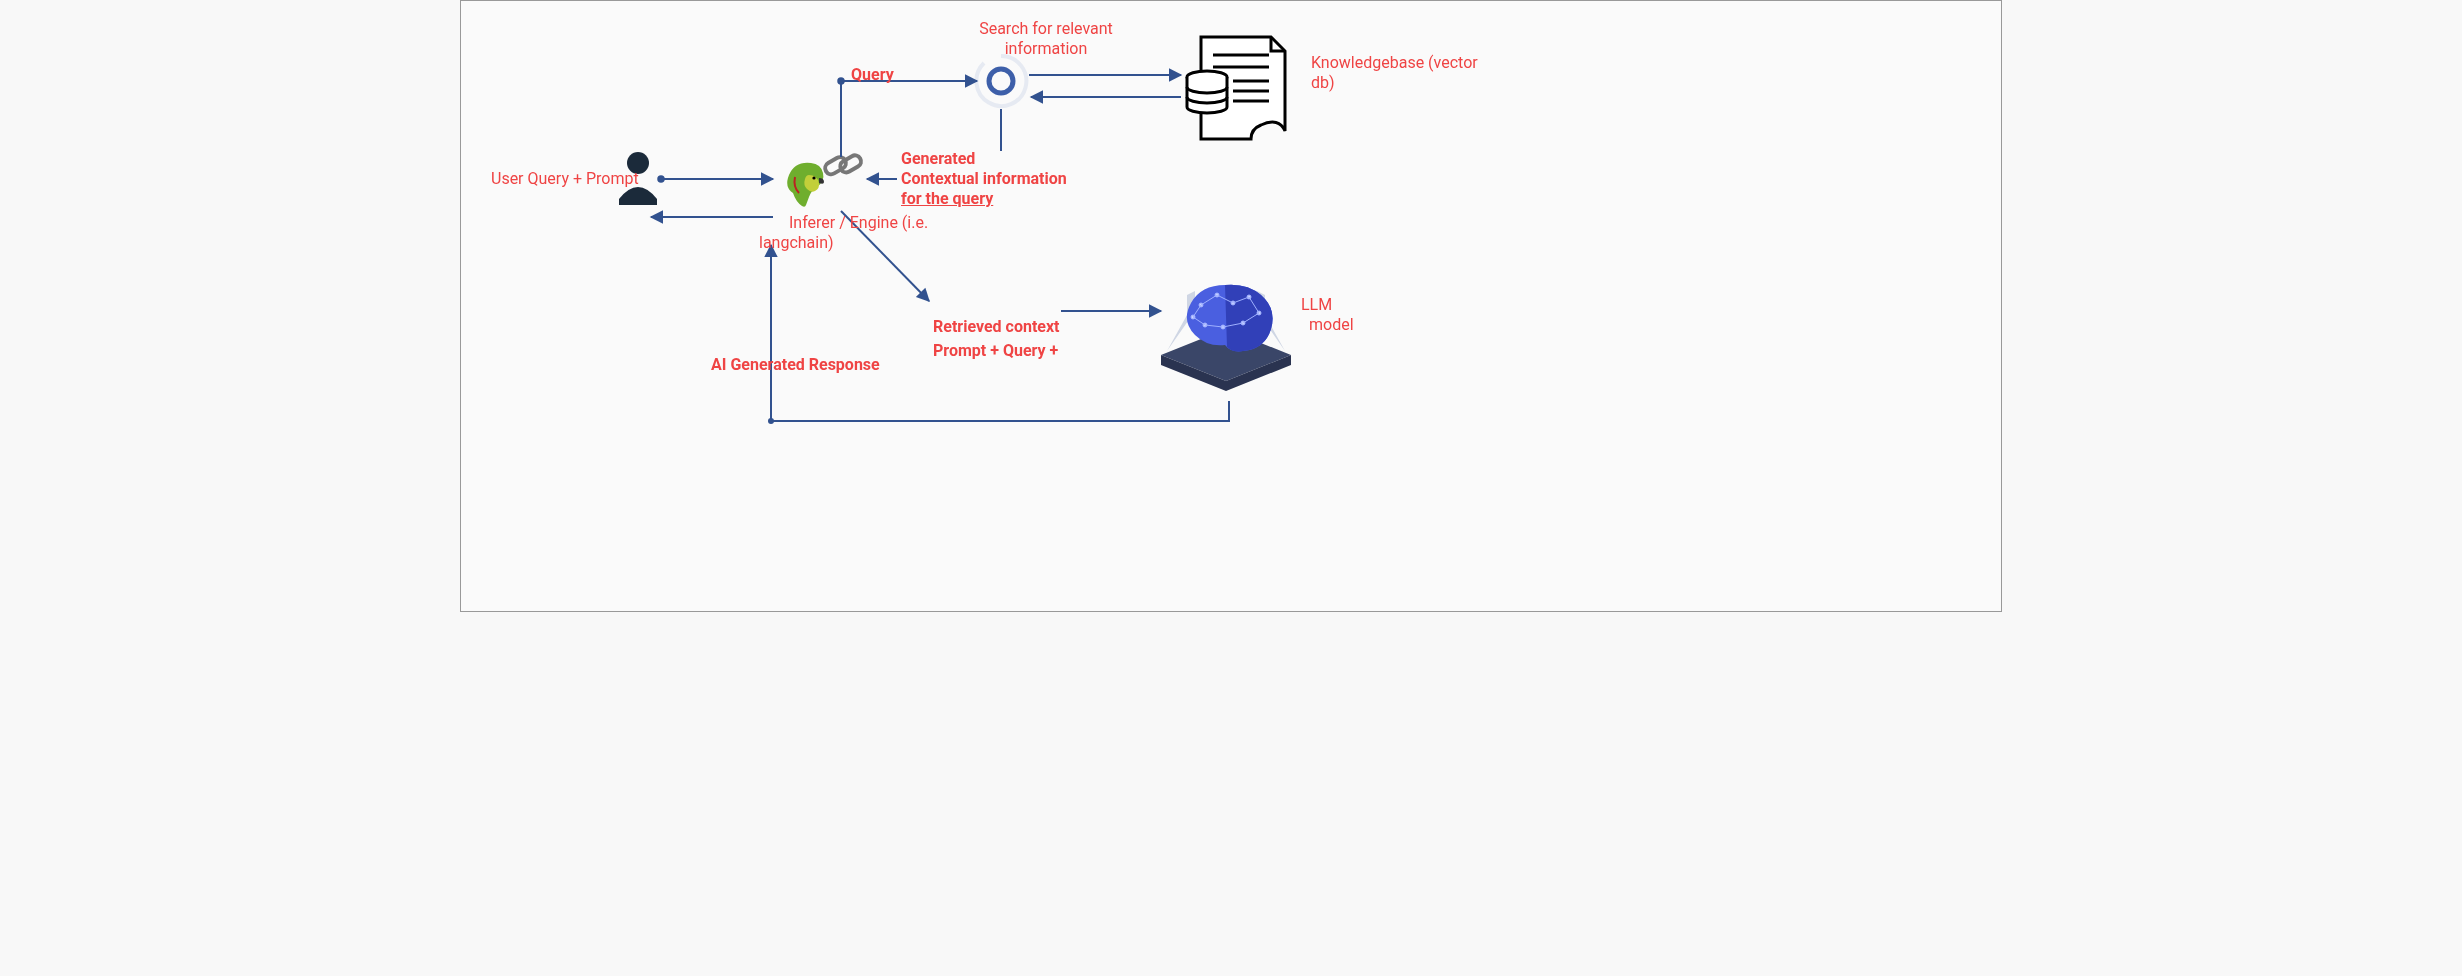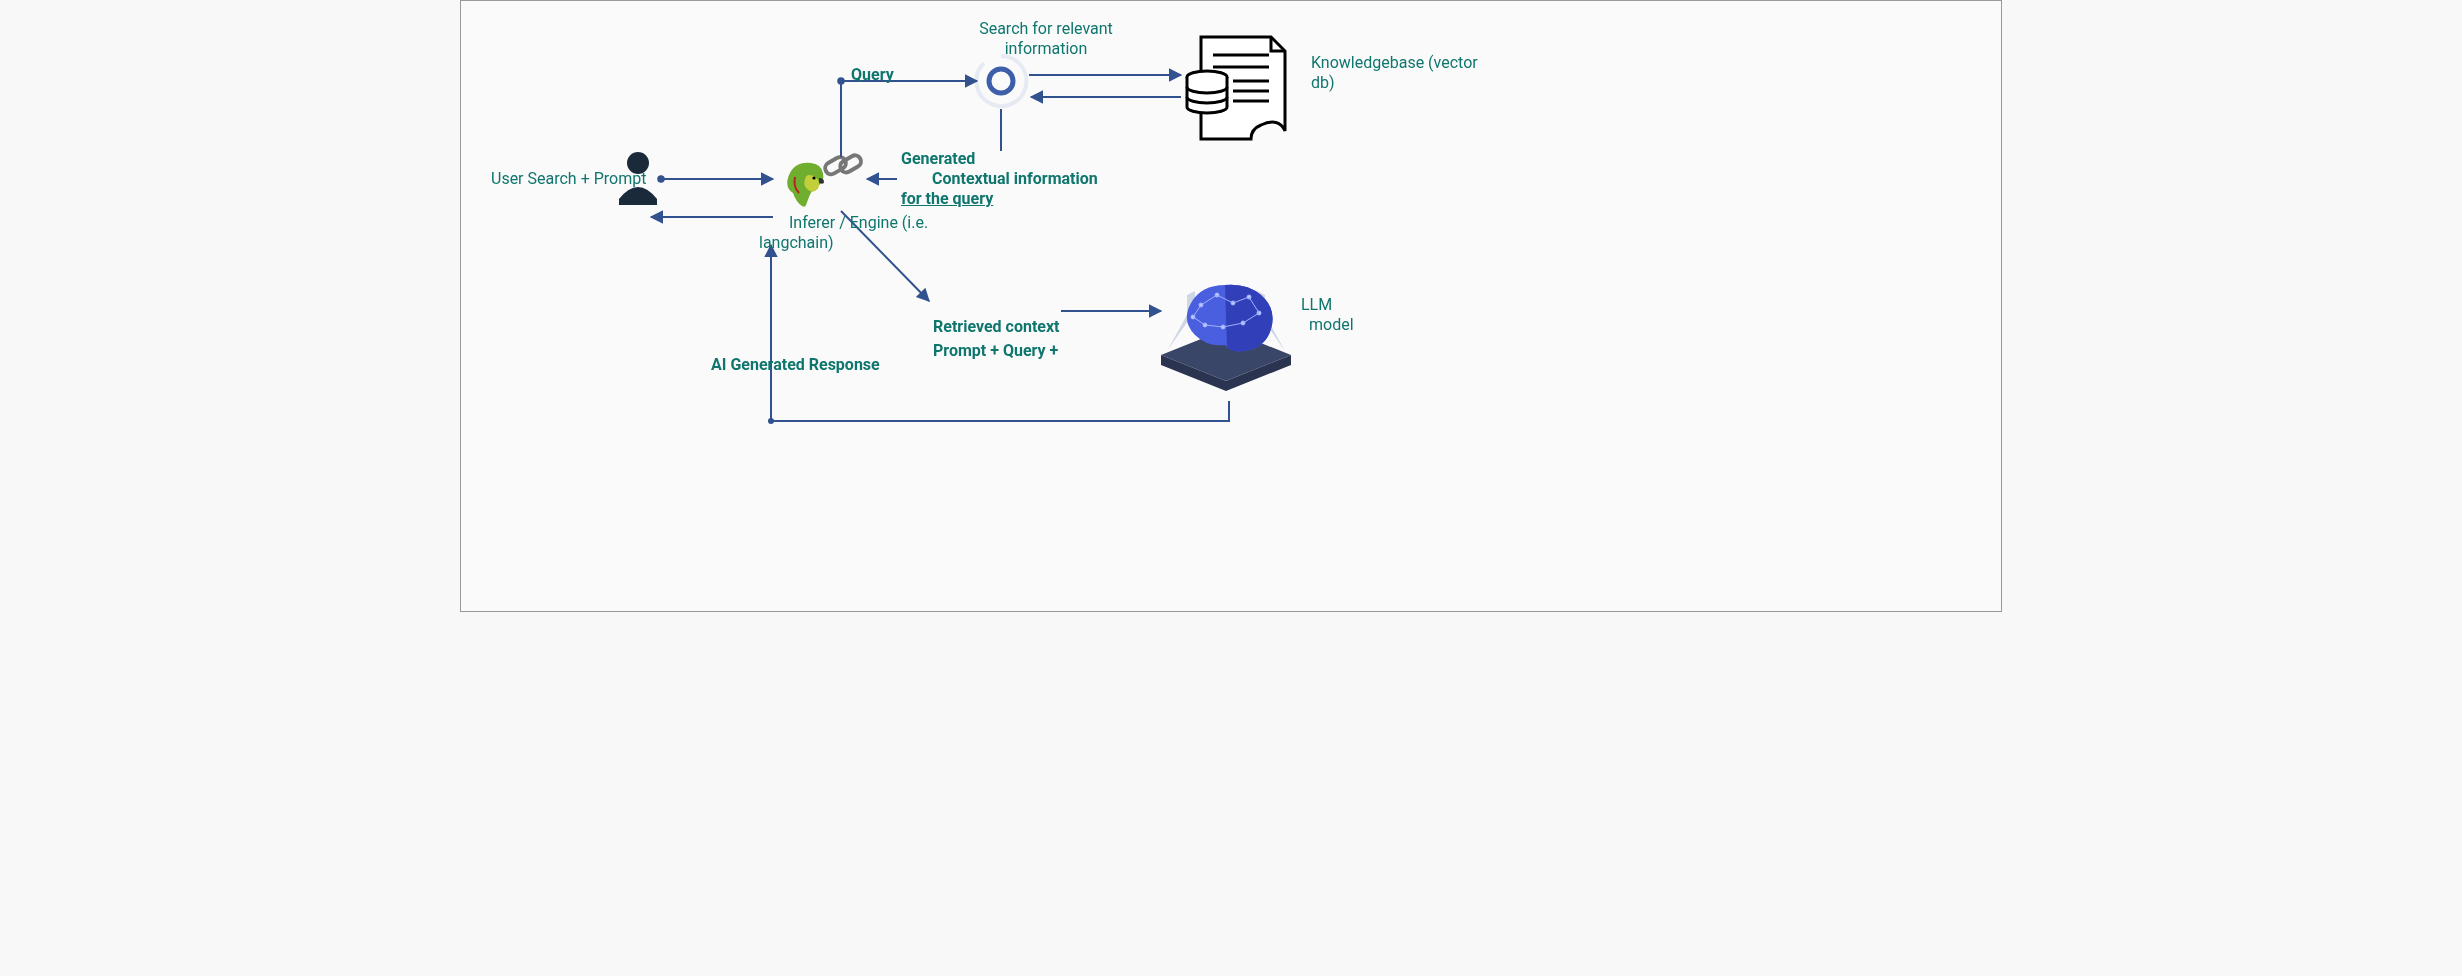--- a/index.html
+++ b/index.html
@@ -1,17 +1,17 @@
 <!DOCTYPE html>
 <html><head>
 <meta charset="utf-8">
 <style>
 html,body{margin:0;padding:0;background:#f8f8f8;font-family:"Segoe UI",Roboto,Helvetica,Arial,sans-serif;}
 .stage{position:relative;width:1540px;height:610px;margin:0 auto;background:#fafafa;border:1px solid #999;overflow:hidden;}
-.label{position:absolute;color:#0f766e;font-size:16px;line-height:1.3;}
+.label{position:absolute;color:#ef4444;font-size:16px;line-height:1.3;}
 .bold{font-weight:700;}
 svg.overlay{position:absolute;inset:0;width:100%;height:100%;pointer-events:none;}
 </style>
 </head>
 <body>
 
 <div class="stage">
 
 <svg class="overlay" viewBox="0 0 1540 610">
   <defs>
@@ -110,32 +110,32 @@
 
     <line x1="380" y1="210" x2="468" y2="300" marker-end="url(#ah)"></line>
 
     <line x1="600" y1="310" x2="700" y2="310" marker-end="url(#ah)"></line>
 
     <path d="M768 400 V420 H310 V244" marker-end="url(#ah)"></path>
     <circle cx="310" cy="420" r="3" fill="#32528f" stroke="none"></circle>
   </g>
 </svg>
 
-<div class="label" style="left:30px;top:168px;">User Search + Prompt</div>
+<div class="label" style="left:30px;top:168px;">User Query + Prompt</div>
 
 <div class="label" style="left:312px;top:212px;margin-left:16px;">Inferer / Engine (i.e.</div>
 <div class="label" style="left:298px;top:232px;text-align:right;">langchain)</div>
 
 <div class="label bold" style="left:390px;top:64px;">Query</div>
 
 <div class="label" style="left:500px;top:18px;text-align:center;width:170px;">Search for relevant</div>
 <div class="label" style="left:500px;top:38px;text-align:center;width:170px;">information</div>
 
 <div class="label bold" style="left:440px;top:148px;">Generated</div>
-<div class="label bold" style="left:440px;top:168px;margin-left:31px;">Contextual information</div>
+<div class="label bold" style="left:440px;top:168px;">Contextual information</div>
 <div class="label bold" style="left:440px;top:188px;text-decoration:underline;">for the query</div>
 
 <div class="label" style="left:850px;top:52px;">Knowledgebase (vector</div>
 <div class="label" style="left:850px;top:72px;">db)</div>
 
 <div class="label bold" style="left:472px;top:312px;margin-top:28px;">Prompt + Query +</div>
 <div class="label bold" style="left:472px;top:316px;">Retrieved context</div>
 
 <div class="label" style="left:840px;top:294px;">LLM</div>
 <div class="label" style="left:840px;top:314px;margin-left:8px;">model</div>

